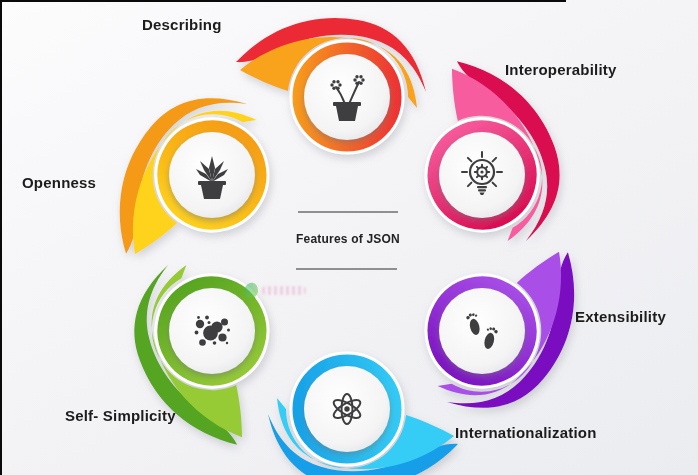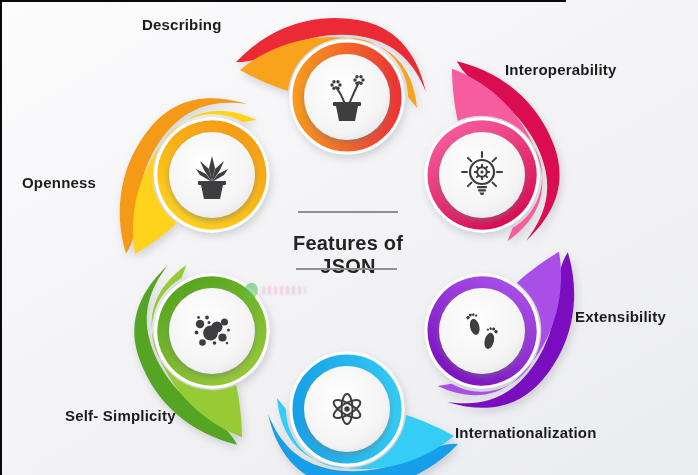--- a/index.html
+++ b/index.html
@@ -16,21 +16,21 @@
     letter-spacing:0.2px;white-space:nowrap;
   }
   #lbl-simplicity{left:142px;top:16px;}
   #lbl-interoperability{left:505px;top:61px;}
   #lbl-extensibility{left:575px;top:308px;}
   #lbl-internationalization{left:455px;top:424px;}
   #lbl-self-describing{left:65px;top:407px;}
   #lbl-openness{left:22px;top:174px;text-align:center;}
   .center-title{
     position:absolute;left:276px;top:232px;width:144px;text-align:center;
-    font-size:20px;font-weight:700;color:#232323;letter-spacing:0.2px;
+    font-size:12px;font-weight:700;color:#232323;letter-spacing:0.2px;
   }
   .divider{position:absolute;height:2px;background:var(--divider-color,#8f8f8f);}
   .div-top{left:298px;top:211px;width:100px;}
   .div-bottom{left:296px;top:268px;width:101px;}
   .ic-s{fill:none;stroke:var(--icon-color,#3e3e40);stroke-width:2.2;stroke-linecap:round;}
   .ic-s-thin{fill:none;stroke:var(--icon-color,#3e3e40);stroke-width:2;stroke-linecap:round;}
   .ic-f{fill:var(--icon-color,#3e3e40);stroke:none;}
   .watermark{position:absolute;left:244px;top:283px;width:66px;height:18px;opacity:.55;pointer-events:none;}
   .wm-blob{position:absolute;left:0;top:0;width:14px;height:15px;border-radius:60% 40% 55% 45%;
     background:linear-gradient(135deg,#2fb974,#7cc93e);transform:rotate(-15deg);}

